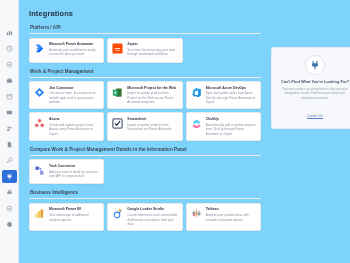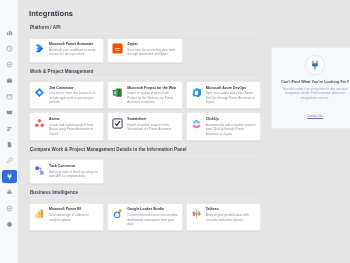--- a/index.html
+++ b/index.html
@@ -29,21 +29,21 @@
     position: relative;
   }
   .rail-item.active { background: #2f6fdb; }
   .rail-item.active .ric { color: #ffffff; }
   .ric { color: #8b93a3; font-size: 6px; line-height: 1; display: block; }
   .ric svg { display: block; }
 
   
   .main {
     flex: 1; height: 263px;
-    background: #e5e5e5;
+    background: #7dd3fc;
     padding: 9px 16px 0 10px;
     overflow: hidden;
     position: relative;
   }
   .page-title {
     font-size: 7.5px; font-weight: bold; color: #2b3445;
     letter-spacing: .1px; margin-bottom: 7px;
   }
   .content-cols { display: flex; gap: 10px; }
   .left-col { width: 232px; flex: 0 0 232px; }

